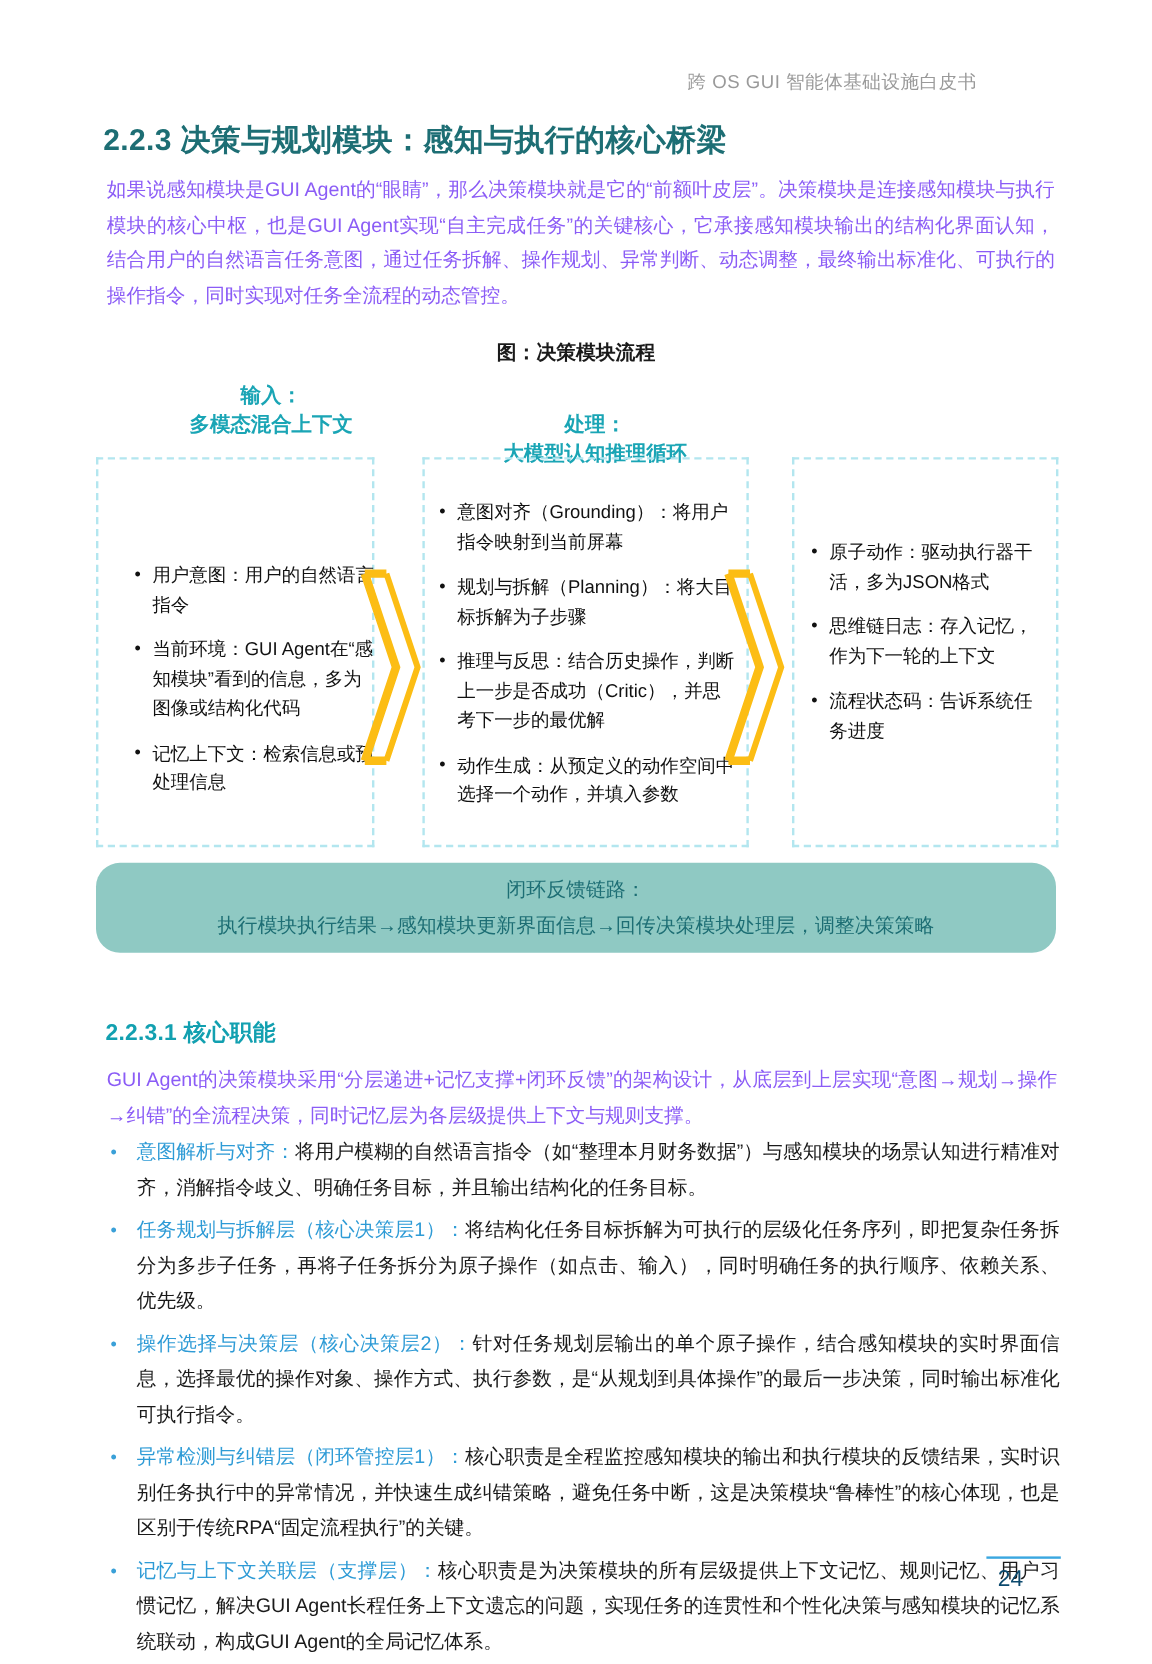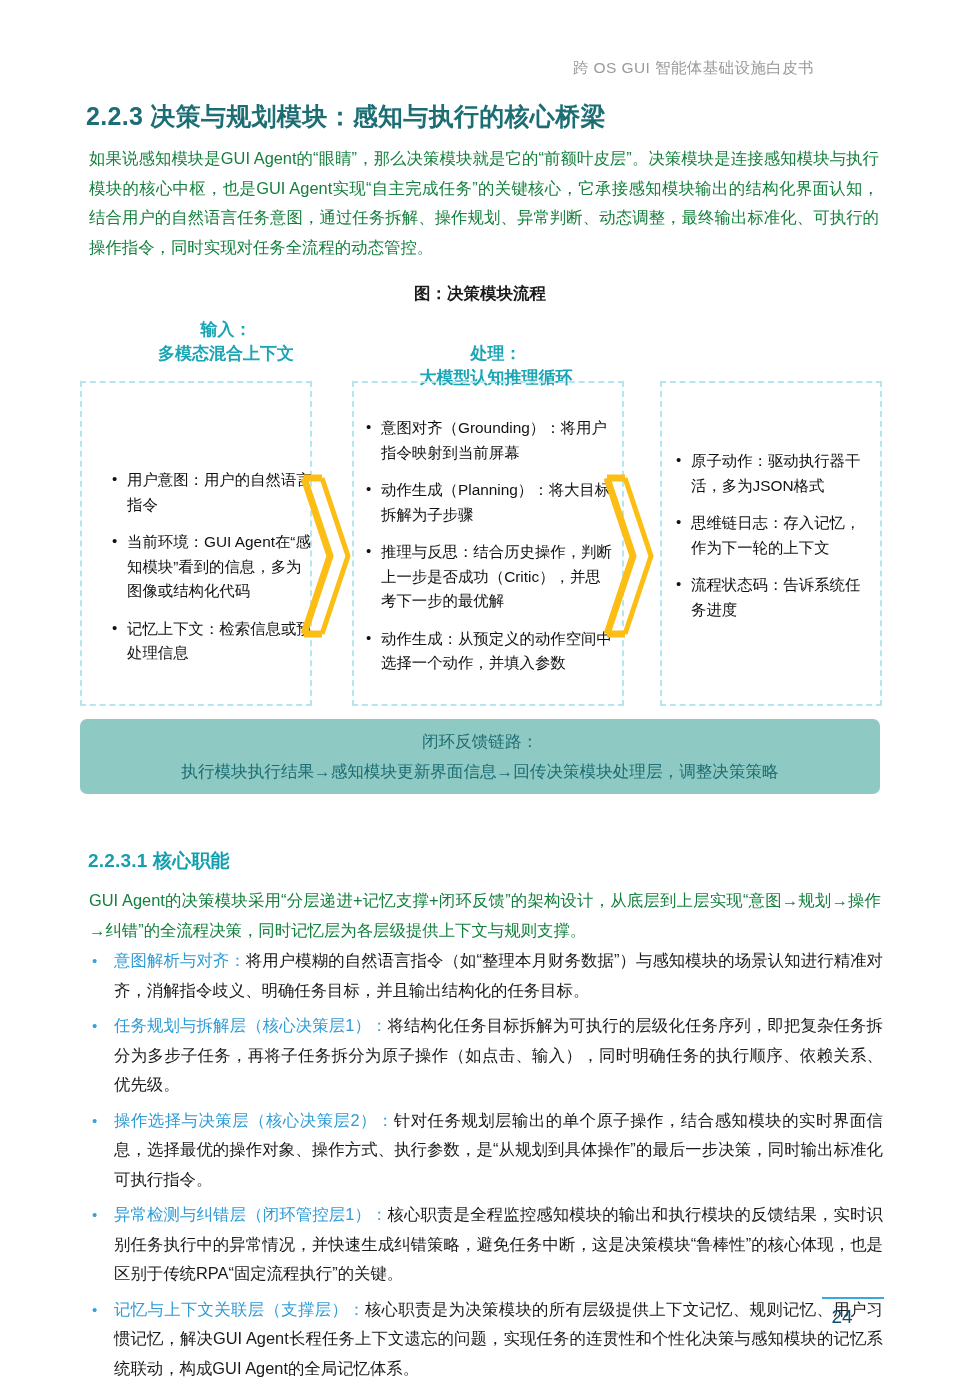--- a/index.html
+++ b/index.html
@@ -56,21 +56,21 @@
     color: #12a0b0;
     letter-spacing: 0.2px;
     white-space: nowrap;
   }
 
   
   .para {
     position: absolute;
     font-size: 16.4px;
     line-height: 29.5px;
-    color: #15803d;
+    color: #8b5cf6;
     text-align: justify;
     text-justify: inter-ideograph;
   }
   #intro-para {
     left: 89px;
     top: 144px;
     width: 790px;
   }
   #core-para {
     left: 89px;
@@ -148,21 +148,21 @@
   #chev-1 { left: 300px; top: 472px; }
   #chev-2 { left: 603px; top: 472px; }
 
   .loop-bar {
     position: absolute;
     left: 80px;
     top: 719px;
     width: 800px;
     height: 75px;
     background: #8fc9c3;
-    border-radius: 7px;
+    border-radius: 20px;
     box-sizing: border-box;
     display: flex;
     flex-direction: column;
     align-items: center;
     justify-content: center;
     color: #1d6e74;
     font-size: 16.6px;
     line-height: 30px;
     text-align: center;
   }
@@ -246,21 +246,21 @@
   <div class="dash-box" id="box-output"></div>
 
   <ul class="blist" id="list-input">
     <li>用户意图：用户的自然语言指令</li>
     <li>当前环境：GUI Agent在“感知模块”看到的信息，多为图像或结构化代码</li>
     <li>记忆上下文：检索信息或预处理信息</li>
   </ul>
 
   <ul class="blist" id="list-process">
     <li>意图对齐（Grounding）：将用户指令映射到当前屏幕</li>
-    <li>动作生成（Planning）：将大目标拆解为子步骤</li>
+    <li>规划与拆解（Planning）：将大目标拆解为子步骤</li>
     <li>推理与反思：结合历史操作，判断上一步是否成功（Critic），并思考下一步的最优解</li>
     <li>动作生成：从预定义的动作空间中选择一个动作，并填入参数</li>
   </ul>
 
   <ul class="blist" id="list-output">
     <li>原子动作：驱动执行器干活，多为JSON格式</li>
     <li>思维链日志：存入记忆，作为下一轮的上下文</li>
     <li>流程状态码：告诉系统任务进度</li>
   </ul>
 

